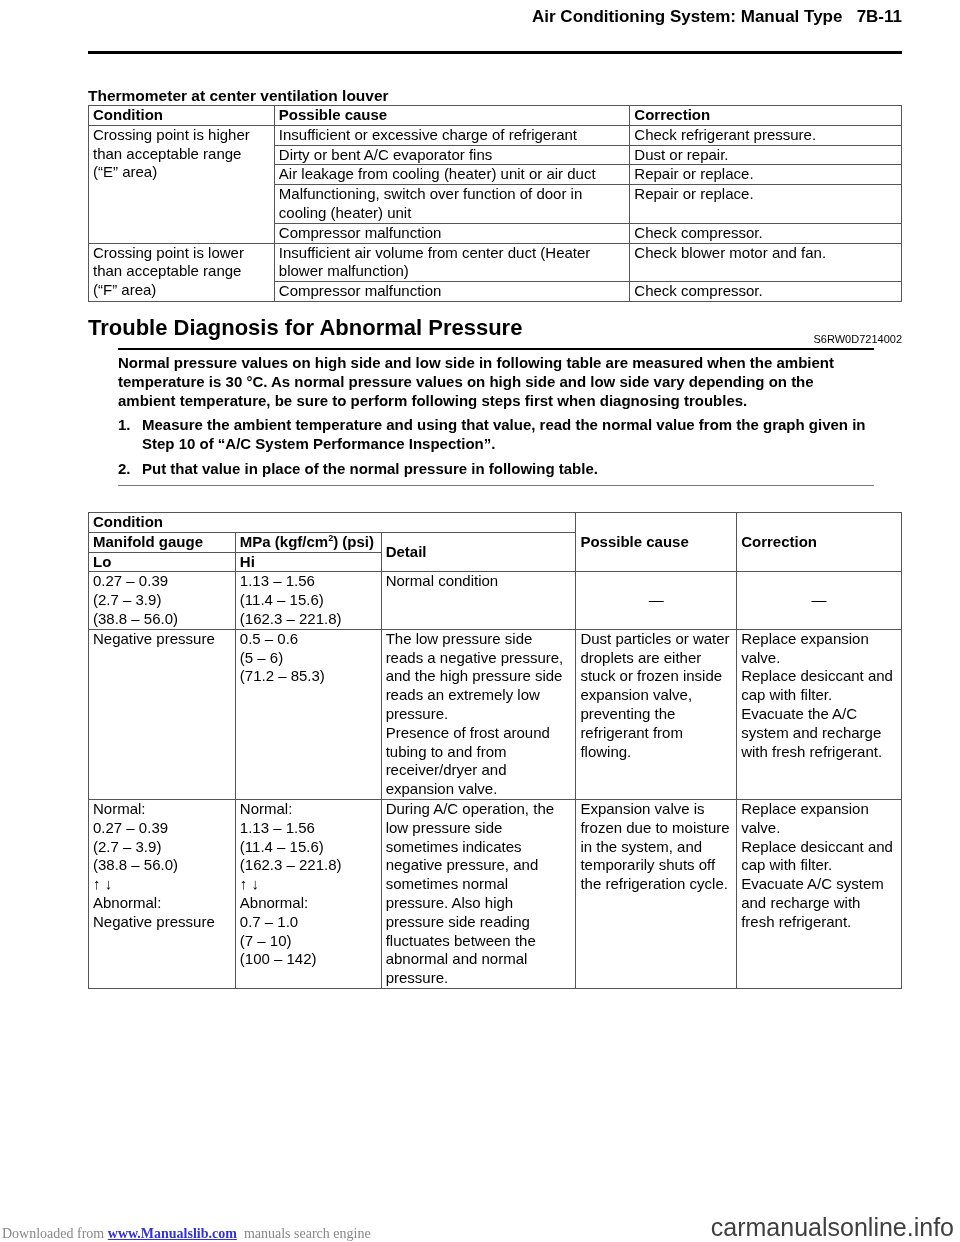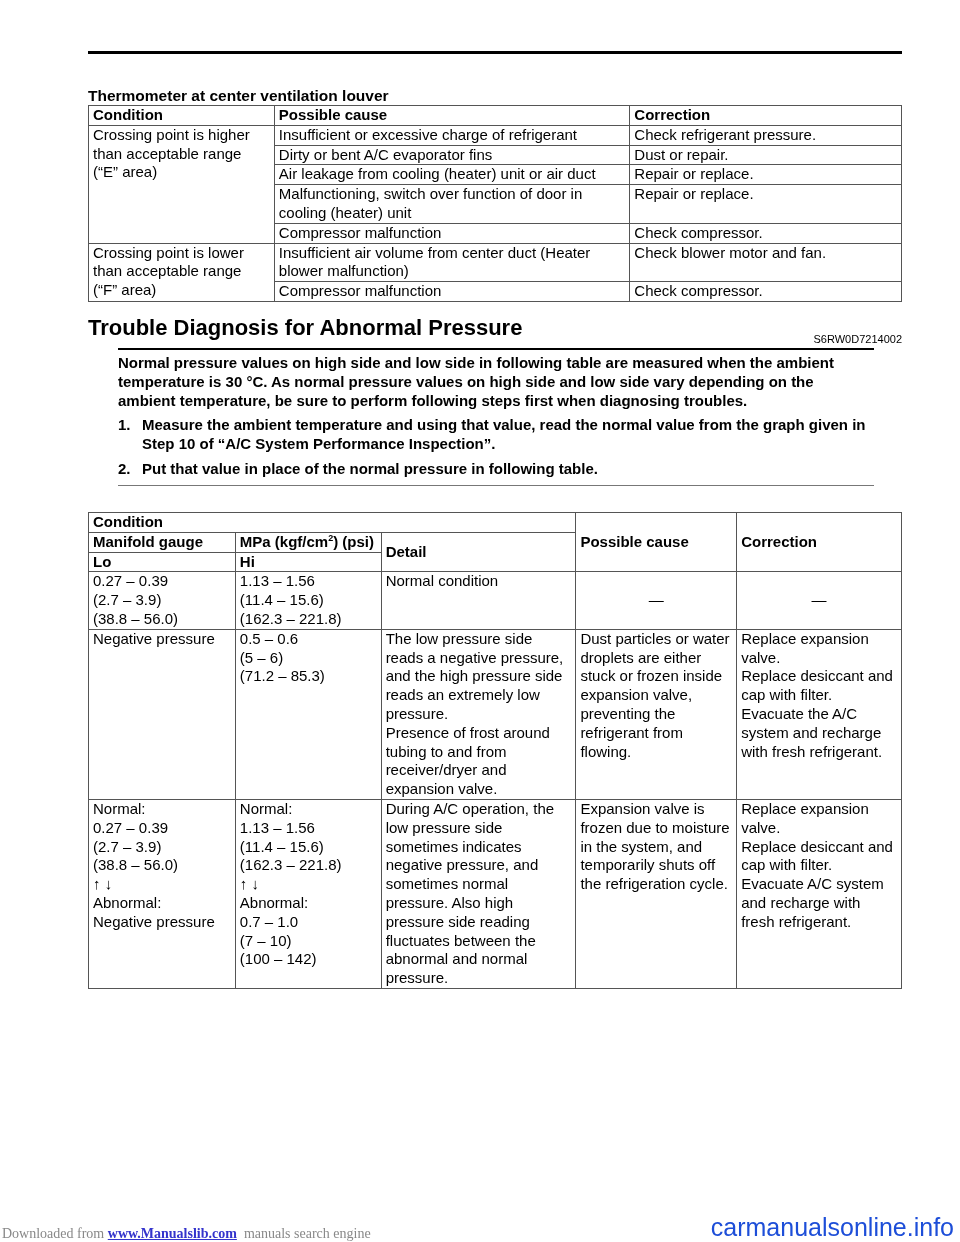--- a/index.html
+++ b/index.html
@@ -39,26 +39,27 @@
   #table2 col.c3 { width: 195px; }
   #table2 col.c4 { width: 161px; }
   #table2 col.c5 { width: 165px; }
   #table2 td { white-space: pre-line; }
   #table2 th.mid { vertical-align: middle; }
   #table2 td.dash { vertical-align: middle; text-align: center; }
   sup { font-size: 9px; line-height: 0; }
 
   .footer-left { position: absolute; left: 2px; top: 1226px; font-family: "Liberation Serif", serif; font-size: 14px; color: #888; }
   .footer-left a { color: #3333cc; text-decoration: underline; font-weight: bold; }
-  .footer-right { position: absolute; right: 6px; top: 1213px; font-size: 25px; color: #1d4ed8; }
+  .footer-right { position: absolute; right: 6px; top: 1213px; font-size: 25px; color: #404040; }
 </style>
 </head>
 <body>
 
 <div class="header">
+  <div class="header-title">Air Conditioning System: Manual Type   7B-11</div>
   <div class="header-rule"></div>
 </div>
 
 <div class="section-caption">Thermometer at center ventilation louver</div>
 
 <table id="table1">
   <colgroup>
       <col class="c1">
       <col class="c2">
       <col class="c3">

